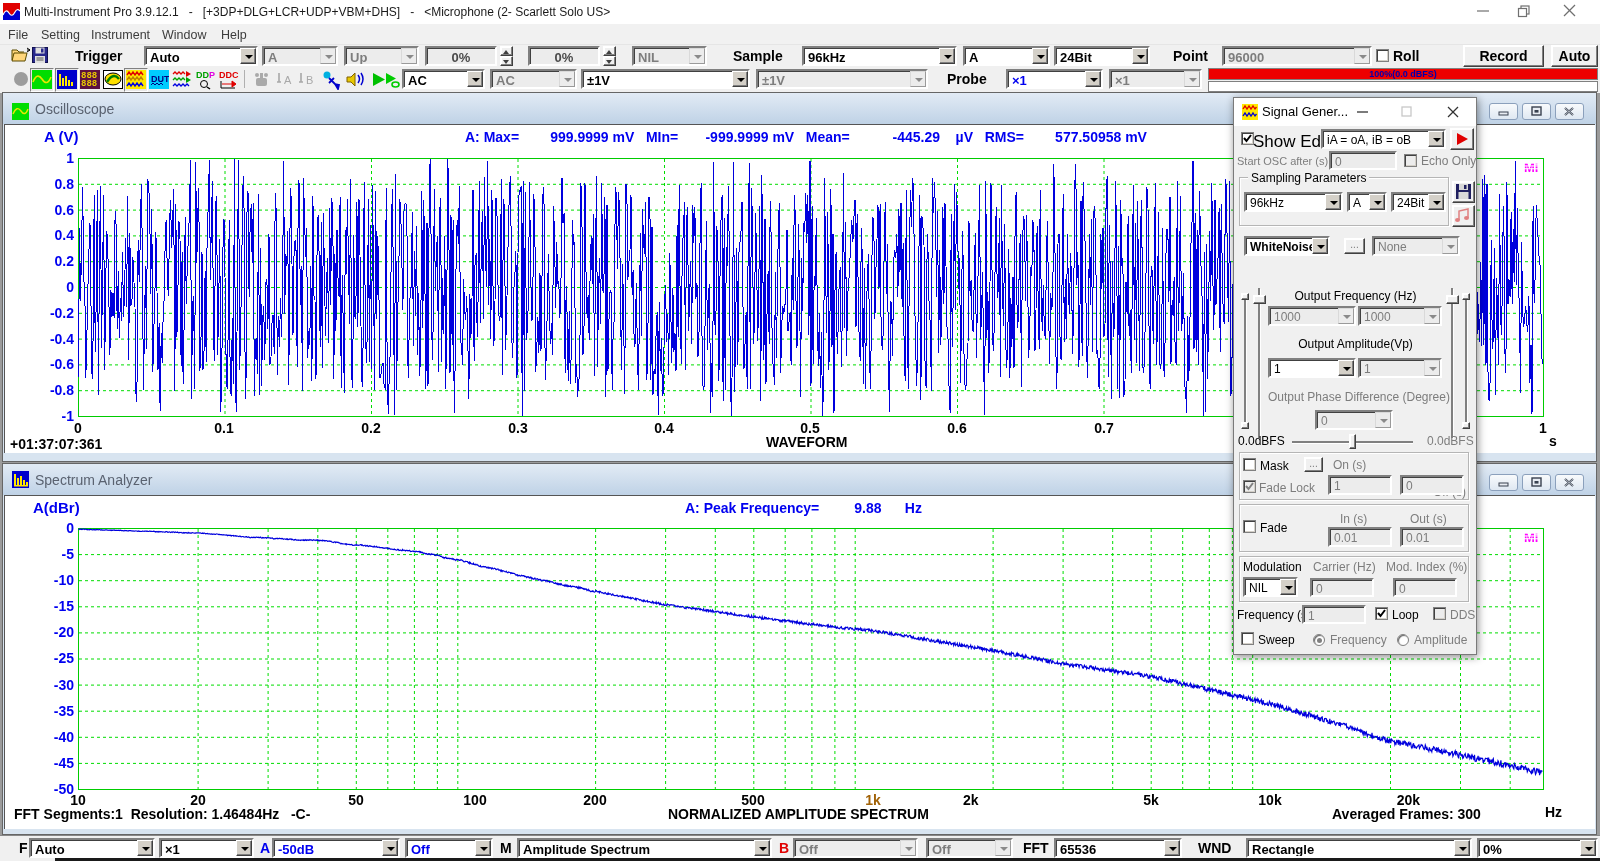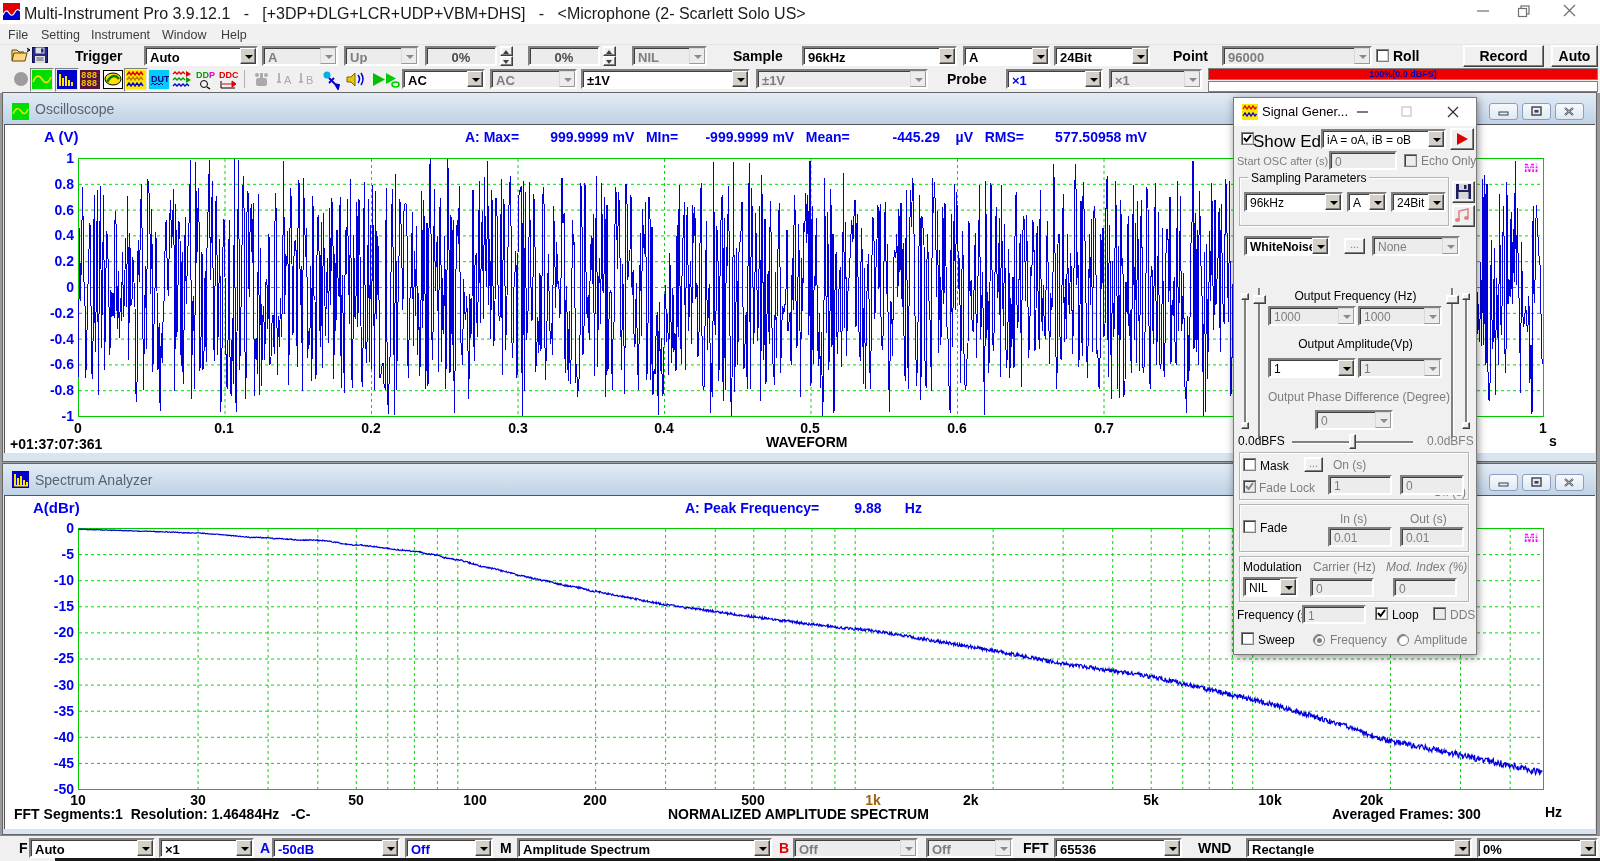--- a/index.html
+++ b/index.html
@@ -20,21 +20,21 @@
 .lbl{position:absolute;font:12px "Liberation Sans",sans-serif;white-space:nowrap}
 .btn3{position:absolute;background:#f0f0f0;border:1px solid;border-color:#fff #404040 #404040 #fff;box-shadow:inset -1px -1px 0 #808080,inset 1px 1px 0 #fff}
 </style></head><body>
 
 <div class="ab" style="left:0;top:0;width:1600px;height:24px;background:#fff"></div>
 <svg class="ab" style="left:3px;top:3px" width="17" height="17">
     <rect x="0" y="0" width="17" height="17" fill="#e00000"></rect>
     <path d="M0 12 Q3 5 6 10 Q9 15 12 9 Q14 5 17 8 L17 17 L0 17 Z" fill="#0000d0"></path>
     <path d="M0 12 Q3 5 6 10 Q9 15 12 9 Q14 5 17 8" stroke="#fff" stroke-width="1.2" fill="none"></path>
   </svg>
-<div class="ab" style="left:24px;top:5px;font-size:16px;color:#1a1a1a;white-space:pre">Multi-Instrument Pro 3.9.12.1   -   [+3DP+DLG+LCR+UDP+VBM+DHS]   -   &lt;Microphone (2- Scarlett Solo US&gt;</div>
+<div class="ab" style="left:24px;top:5px;font-size:12px;color:#1a1a1a;white-space:pre">Multi-Instrument Pro 3.9.12.1   -   [+3DP+DLG+LCR+UDP+VBM+DHS]   -   &lt;Microphone (2- Scarlett Solo US&gt;</div>
 <svg class="ab" style="left:1470px;top:0" width="120" height="22">
 <line x1="7" y1="11" x2="19" y2="11" stroke="#707070" stroke-width="1.2"></line>
 <rect x="51" y="6" width="8" height="8" fill="none" stroke="#707070" stroke-width="1.2"></rect>
     <rect x="48.5" y="8.5" width="8" height="8" fill="#fff" stroke="#707070" stroke-width="1.2"></rect>
 <line x1="94" y1="5" x2="105" y2="16" stroke="#707070" stroke-width="1.2"></line>
     <line x1="105" y1="5" x2="94" y2="16" stroke="#707070" stroke-width="1.2"></line>
 </svg>
 
 <div class="ab" style="left:0;top:24px;width:1600px;height:20px;background:#f1f1f1"></div>
 <div class="ab" style="left:8px;top:28px;font-size:12.5px;color:#3c3c3c">File</div>
@@ -298,30 +298,30 @@
 <div class="ab b" style="left:14px;top:572px;width:60px;text-align:right;font-size:14px;color:#0000f0">-10</div>
 <div class="ab b" style="left:14px;top:598px;width:60px;text-align:right;font-size:14px;color:#0000f0">-15</div>
 <div class="ab b" style="left:14px;top:624px;width:60px;text-align:right;font-size:14px;color:#0000f0">-20</div>
 <div class="ab b" style="left:14px;top:650px;width:60px;text-align:right;font-size:14px;color:#0000f0">-25</div>
 <div class="ab b" style="left:14px;top:677px;width:60px;text-align:right;font-size:14px;color:#0000f0">-30</div>
 <div class="ab b" style="left:14px;top:703px;width:60px;text-align:right;font-size:14px;color:#0000f0">-35</div>
 <div class="ab b" style="left:14px;top:729px;width:60px;text-align:right;font-size:14px;color:#0000f0">-40</div>
 <div class="ab b" style="left:14px;top:755px;width:60px;text-align:right;font-size:14px;color:#0000f0">-45</div>
 <div class="ab b" style="left:14px;top:781px;width:60px;text-align:right;font-size:14px;color:#0000f0">-50</div>
 <div class="ab b" style="left:48px;top:792px;width:60px;text-align:center;font-size:14px;color:#000">10</div>
-<div class="ab b" style="left:168px;top:792px;width:60px;text-align:center;font-size:14px;color:#000">30</div>
+<div class="ab b" style="left:168px;top:792px;width:60px;text-align:center;font-size:14px;color:#000">20</div>
 <div class="ab b" style="left:326px;top:792px;width:60px;text-align:center;font-size:14px;color:#000">50</div>
 <div class="ab b" style="left:445px;top:792px;width:60px;text-align:center;font-size:14px;color:#000">100</div>
 <div class="ab b" style="left:565px;top:792px;width:60px;text-align:center;font-size:14px;color:#000">200</div>
 <div class="ab b" style="left:723px;top:792px;width:60px;text-align:center;font-size:14px;color:#000">500</div>
 <div class="ab b" style="left:843px;top:792px;width:60px;text-align:center;font-size:14px;color:#a16207">1k</div>
 <div class="ab b" style="left:963px;top:792px;width:60px;text-align:left;font-size:14px;color:#000">2k</div>
 <div class="ab b" style="left:1121px;top:792px;width:60px;text-align:center;font-size:14px;color:#000">5k</div>
 <div class="ab b" style="left:1240px;top:792px;width:60px;text-align:center;font-size:14px;color:#000">10k</div>
-<div class="ab b" style="left:1360px;top:792px;width:60px;text-align:left;font-size:14px;color:#000">20k</div>
+<div class="ab b" style="left:1360px;top:792px;width:60px;text-align:right;font-size:14px;color:#000">20k</div>
 <div class="ab b" style="left:1545px;top:804px;font-size:14px;color:#000">Hz</div>
 <div class="ab b" style="left:14px;top:806px;font-size:14px;color:#000;white-space:pre">FFT Segments:1  Resolution: 1.46484Hz   -C-</div>
 <div class="ab b" style="left:668px;top:806px;font-size:14px;color:#000">NORMALIZED AMPLITUDE SPECTRUM</div>
 <div class="ab b" style="left:1332px;top:806px;font-size:14px;color:#000">Averaged Frames: 300</div>
 <svg class="ab" style="left:1524px;top:531px" width="20" height="13">
     <text x="0" y="11" font-family="Liberation Sans" font-size="13" font-weight="bold" fill="#ff00ff">Mi</text>
     <rect x="0" y="1.6" width="20" height="1.1" fill="#fff"></rect>
     <rect x="0" y="4.4" width="20" height="1.1" fill="#fff"></rect>
     <rect x="0" y="7.2" width="20" height="1.1" fill="#fff"></rect>
   </svg>
@@ -454,21 +454,21 @@
 <div class="grp" style="left:1239px;top:504px;width:230px;height:48px"></div>
 <div class="cb" style="left:1243px;top:520px"></div>
 <div class="lbl" style="left:1260px;top:521px;color:#000;">Fade</div>
 <div class="lbl" style="left:1340px;top:512px;color:#7d7d7d;">In (s)</div>
 <div class="lbl" style="left:1410px;top:512px;color:#7d7d7d;">Out (s)</div>
 <div class="txt" style="left:1328px;top:527px;width:64px;height:20px">0.01</div>
 <div class="txt" style="left:1400px;top:527px;width:64px;height:20px">0.01</div>
 <div class="grp" style="left:1239px;top:556px;width:230px;height:46px"></div>
 <div class="lbl" style="left:1243px;top:560px;color:#000;">Modulation</div>
 <div class="lbl" style="left:1313px;top:560px;color:#7d7d7d;">Carrier (Hz)</div>
-<div class="lbl" style="left:1386px;top:560px;color:#7d7d7d;font-style:italic;">Mod. Index (%)</div>
+<div class="lbl" style="left:1386px;top:560px;color:#7d7d7d;">Mod. Index (%)</div>
 <div class="cmb" style="left:1243px;top:577px;width:55px;font-weight:normal;font-size:12px">NIL<span class="ar"></span></div>
 <div class="txt" style="left:1310px;top:578px;width:64px;height:19px">0</div>
 <div class="txt" style="left:1393px;top:578px;width:64px;height:19px">0</div>
 <div class="lbl" style="left:1237px;top:608px;color:#000;">Frequency (s)</div>
 <div class="txt" style="left:1302px;top:605px;width:64px;height:19px">1</div>
 <div class="cb" style="left:1375px;top:607px"></div>
     <svg class="ab" style="left:1375px;top:607px" width="13" height="13">
       <path d="M3 6 l2.5 3 4.5-6" stroke="#000" stroke-width="2" fill="none"></path>
     </svg>
 <div class="lbl" style="left:1392px;top:608px;color:#000;">Loop</div>

